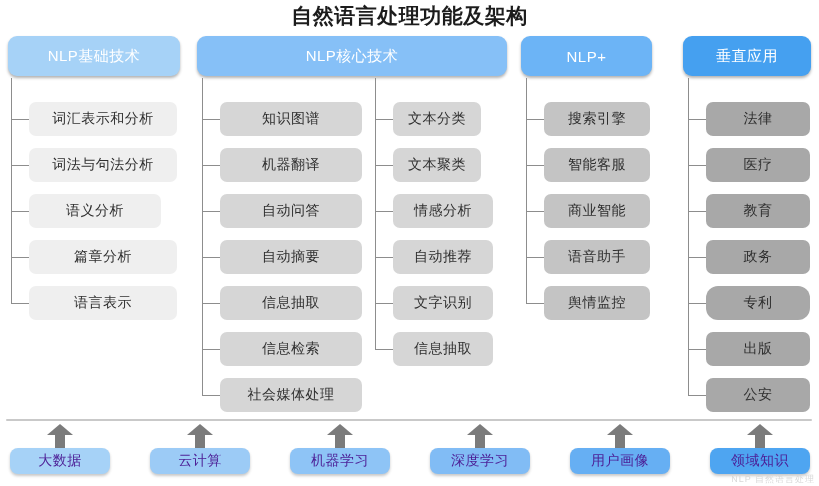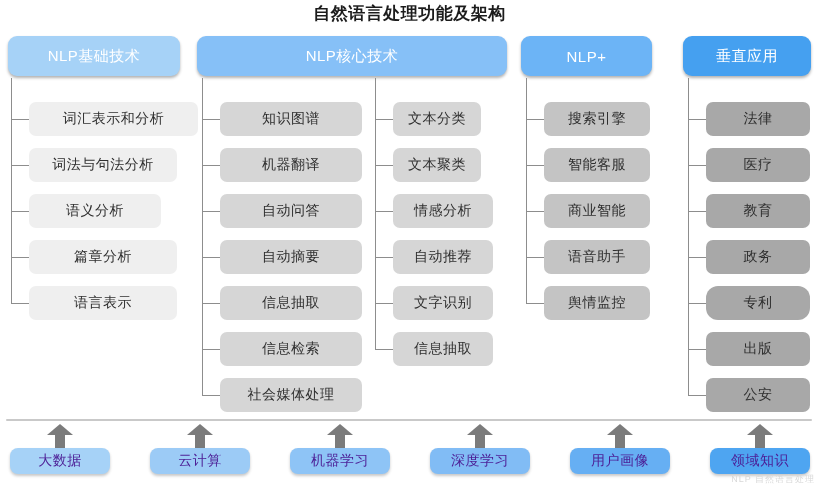--- a/index.html
+++ b/index.html
@@ -8,21 +8,21 @@
     background:#ffffff;
     font-family:"Liberation Sans","DejaVu Sans",sans-serif;
     overflow:hidden;
     position:relative;
   }
   #canvas{position:relative;width:819px;height:486px;}
 
   .title{
     position:absolute;top:2px;left:0;width:819px;
     text-align:center;
-    font-size:17px;font-weight:bold;color:#1c1c1c;
+    font-size:21px;font-weight:bold;color:#1c1c1c;
     letter-spacing:.5px;
   }
 
   
   .col{position:absolute;top:36px;}
   .hdr{
     position:absolute;top:0;
     height:40px;border-radius:9px;
     display:flex;align-items:center;justify-content:center;
     color:#ffffff;font-size:15px;letter-spacing:.5px;
@@ -87,21 +87,21 @@
     <div class="hdr" style="left:521px;width:131px;background:#6cb4f6;">NLP+</div>
   </div>
 
   <div class="col" id="col-vertical">
     <div class="hdr" style="left:683px;width:128px;background:#45a0f0;">垂直应用</div>
   </div>
 
   <div id="tree-layer">
       <div class="trunk" style="left: 11px; top: 78px; height: 225px; background: rgb(141, 141, 141);"></div>
       <div class="stub" style="left: 11px; top: 119px; width: 18px; background: rgb(141, 141, 141);"></div>
-      <div class="item" style="left: 29px; top: 102px; width: 169px; background: rgb(239, 239, 239); color: rgb(47, 47, 47);">词汇表示和分析</div>
+      <div class="item" style="left: 29px; top: 102px; width: 148px; background: rgb(239, 239, 239); color: rgb(47, 47, 47);">词汇表示和分析</div>
       <div class="stub" style="left: 11px; top: 165px; width: 18px; background: rgb(141, 141, 141);"></div>
       <div class="item" style="left: 29px; top: 148px; width: 148px; background: rgb(239, 239, 239); color: rgb(47, 47, 47);">词法与句法分析</div>
       <div class="stub" style="left: 11px; top: 211px; width: 18px; background: rgb(141, 141, 141);"></div>
       <div class="item" style="left: 29px; top: 194px; width: 132px; background: rgb(239, 239, 239); color: rgb(47, 47, 47);">语义分析</div>
       <div class="stub" style="left: 11px; top: 257px; width: 18px; background: rgb(141, 141, 141);"></div>
       <div class="item" style="left: 29px; top: 240px; width: 148px; background: rgb(239, 239, 239); color: rgb(47, 47, 47);">篇章分析</div>
       <div class="stub" style="left: 11px; top: 303px; width: 18px; background: rgb(141, 141, 141);"></div>
       <div class="item" style="left: 29px; top: 286px; width: 148px; background: rgb(239, 239, 239); color: rgb(47, 47, 47);">语言表示</div>
       <div class="trunk" style="left: 202px; top: 78px; height: 317px; background: rgb(141, 141, 141);"></div>
       <div class="stub" style="left: 202px; top: 119px; width: 18px; background: rgb(141, 141, 141);"></div>

